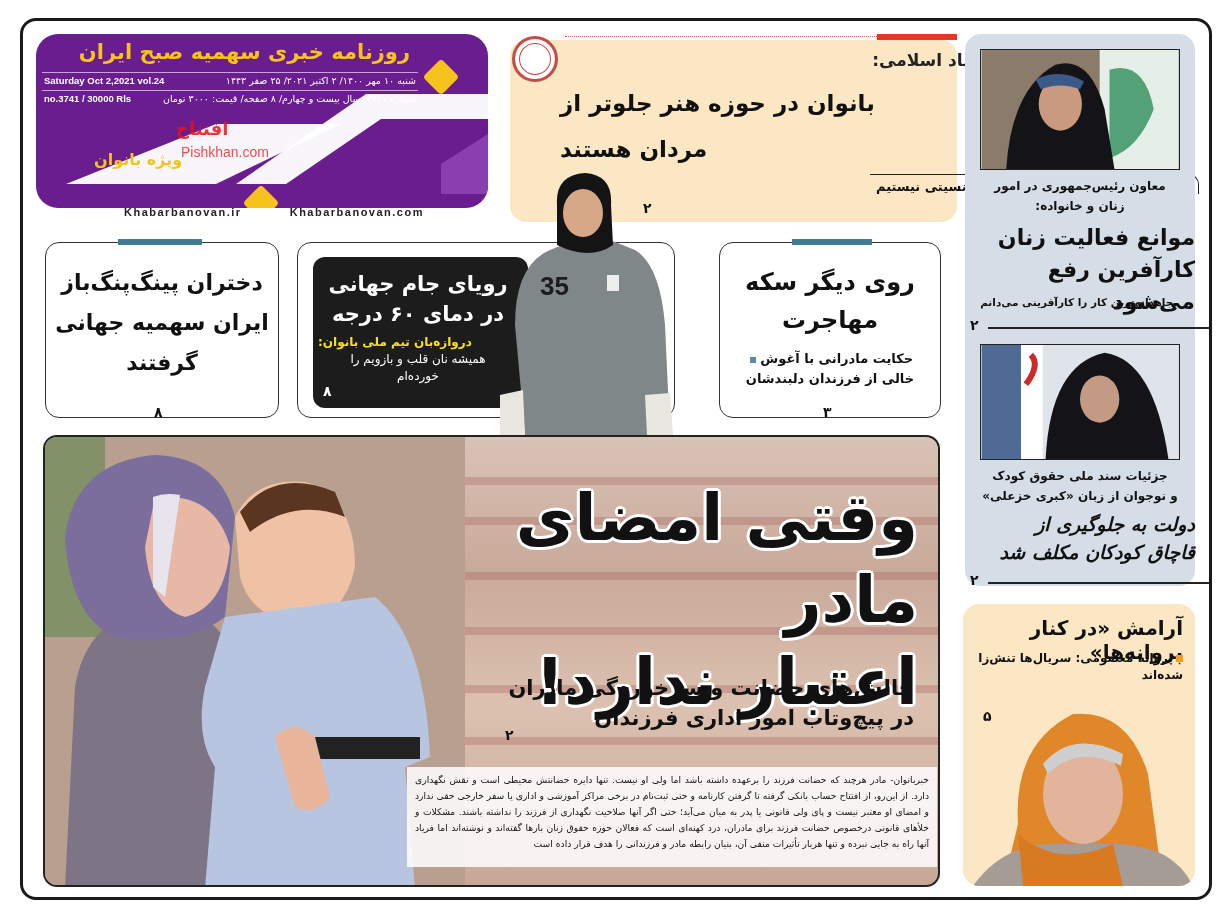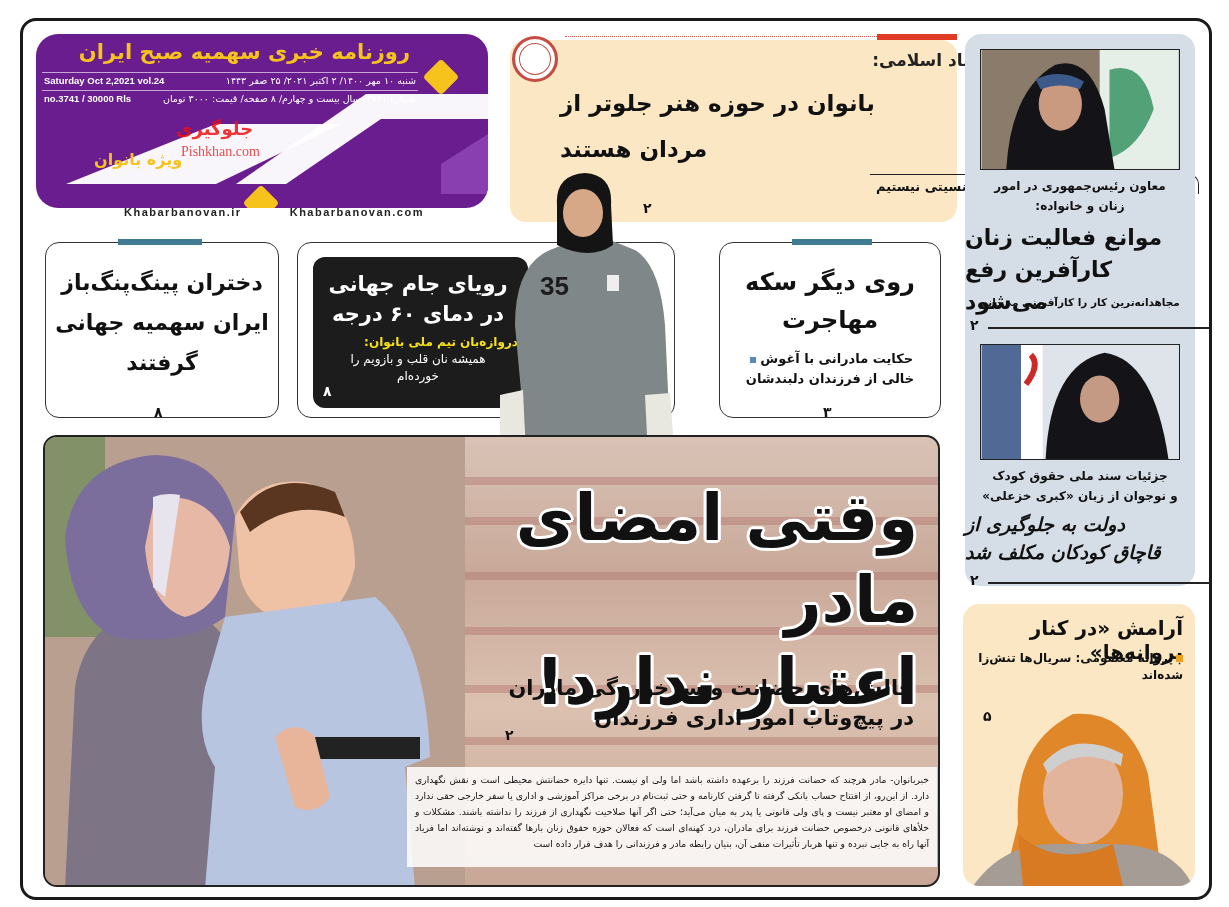--- a/index.html
+++ b/index.html
@@ -10,59 +10,59 @@
   
   .masthead { position: absolute; left: 36px; top: 34px; width: 452px; height: 174px; background: #6a1d8f; border-radius: 22px; overflow: hidden; }
   .mast-title { position: absolute; right: 78px; top: 6px; color: #f6c31c; font-size: 21px; font-weight: bold; direction: rtl; letter-spacing: 1px; }
   .mast-line { position: absolute; left: 6px; right: 70px; height: 1px; background: #c7a6d6; }
   .mast-row { position: absolute; left: 8px; right: 72px; color: #fff; font-size: 9.5px; display: flex; justify-content: space-between; align-items: center; }
   .mast-row .fa { direction: rtl; }
   .mast-row .en { font-family: "Liberation Sans", sans-serif; font-weight: bold; }
   .mast-logo { position: absolute; left: 0; top: 0; width: 452px; height: 174px; }
   .mast-special { position: absolute; left: 58px; top: 116px; color: #f6c31c; font-size: 16px; font-weight: bold; direction: rtl; }
   .mast-watermark { position: absolute; left: 140px; top: 84px; color: #e11; font-size: 18px; font-weight: bold; opacity: 0.85; direction: rtl; }
-  .mast-watermark2 { position: absolute; left: 145px; top: 110px; color: #e63b3b; font-size: 14px; font-family: Liberation Serif, serif; opacity: 0.9; }
+  .mast-watermark2 { position: absolute; left: 145px; top: 110px; color: #e63b3b; font-size: 14px; font-family: Liberation Sans, sans-serif; opacity: 0.9; }
   .sites { position: absolute; top: 206px; left: 124px; width: 300px; display: flex; justify-content: space-between; font-family: "Liberation Sans", sans-serif; font-weight: bold; font-size: 11px; color: #222; letter-spacing: 1.5px; gap: 10px; }
   .diamond { position: absolute; width: 26px; height: 26px; background: #f6c31c; transform: rotate(45deg); border-radius: 4px; }
 
   
   .top-story { position: absolute; left: 510px; top: 40px; width: 447px; height: 182px; background: #fbe7c3; border-radius: 16px; }
   .top-strip { position: absolute; left: 565px; top: 36px; width: 392px; height: 4px; border-top: 1px dotted #d55; }
   .top-strip .red { position: absolute; right: 0; top: -3px; width: 80px; height: 6px; background: #e03b24; }
   .stamp { position: absolute; left: 512px; top: 36px; width: 46px; height: 46px; border-radius: 50%; background: #fff; border: 3px solid #c54b44; box-shadow: inset 0 0 0 4px #fff, inset 0 0 0 5px #c54b44; }
   .top-kicker { position: absolute; right: 110px; top: 50px; font-size: 17px; font-weight: bold; direction: rtl; color: #222; }
   .top-head { position: absolute; left: 560px; width: 390px; top: 80px; text-align: left; font-size: 23px; font-weight: 900; line-height: 46px; direction: rtl; color: #111; }
   .top-sub { position: absolute; right: 30px; top: 174px; font-size: 13px; font-weight: bold; direction: rtl; color: #111; border: 1.5px solid #222; border-left: none; border-bottom: none; border-radius: 0 10px 0 0; padding: 4px 6px 0 6px; }
   .page-num { position: absolute; font-size: 14px; font-weight: bold; color: #111; }
 
   
   .box { position: absolute; border: 1.5px solid #333; border-radius: 14px; background: #fff; }
   .box .accent { position: absolute; top: -4px; height: 6px; background: #3f7b93; }
   .box-head { position: absolute; left: 0; right: 0; text-align: center; direction: rtl; font-weight: 900; color: #111; }
   .dark-panel { position: absolute; left: 313px; top: 257px; width: 215px; height: 151px; background: #1c1c1c; border-radius: 12px; }
   .dark-head { position: absolute; right: 10px; top: 12px; width: 200px; text-align: center; color: #fff; font-size: 21px; font-weight: 900; line-height: 30px; direction: rtl; }
-  .dark-kicker { position: absolute; right: 10px; top: 78px; width: 200px; text-align: right; color: #f7e01a; font-size: 12px; font-weight: bold; direction: rtl; }
+  .dark-kicker { position: absolute; right: 10px; top: 78px; width: 200px; text-align: left; color: #f7e01a; font-size: 12px; font-weight: bold; direction: rtl; }
   .dark-sub { position: absolute; right: 10px; top: 94px; width: 200px; text-align: center; color: #fff; font-size: 12px; line-height: 17px; direction: rtl; }
 
   
   .gk { position: absolute; left: 495px; top: 165px; width: 178px; height: 270px; }
 
   
   .feature { position: absolute; left: 43px; top: 435px; width: 897px; height: 452px; border: 2px solid #222; border-radius: 14px; overflow: hidden; background: linear-gradient(180deg, #d9c3b6 0%, #c9a99a 30%, #dcc1b0 60%, #c8a797 100%); }
   .brick { position: absolute; left: 380px; right: 0; height: 8px; background: rgba(170,100,95,0.35); }
   .photo { position: absolute; left: 0; top: 0; width: 420px; height: 452px; }
   .feat-head { position: absolute; right: 20px; top: 40px; width: 500px; text-align: right; font-size: 64px; font-weight: 900; line-height: 82px; direction: rtl; color: #111; text-shadow: 3px 0 #fff, -3px 0 #fff, 0 3px #fff, 0 -3px #fff, 2px 2px #fff, -2px -2px #fff, 2px -2px #fff, -2px 2px #fff; }
   .feat-sub { position: absolute; right: 24px; top: 236px; width: 470px; text-align: right; font-size: 21px; font-weight: 900; line-height: 30px; direction: rtl; color: #111; }
   .feat-body { position: absolute; left: 362px; top: 330px; width: 530px; height: 100px; background: rgba(255,255,255,0.85); padding: 5px 8px; direction: rtl; text-align: justify; font-size: 9.2px; line-height: 16px; color: #111; }
 
   
   .side-blue { position: absolute; left: 965px; top: 34px; width: 230px; height: 552px; background: #d5dde6; border-radius: 16px; }
   .side-img { position: absolute; border: 1.5px solid #222; }
   .side-kicker { position: absolute; left: 965px; width: 230px; text-align: center; direction: rtl; font-size: 12px; font-weight: bold; color: #111; line-height: 20px; }
-  .side-head { position: absolute; left: 965px; width: 230px; text-align: left; direction: rtl; font-weight: 900; color: #111; }
+  .side-head { position: absolute; left: 965px; width: 230px; text-align: right; direction: rtl; font-weight: 900; color: #111; }
   .side-rule { position: absolute; height: 1.5px; background: #222; }
   .side-cream { position: absolute; left: 963px; top: 604px; width: 232px; height: 282px; background: #fbe7c3; border-radius: 16px; overflow: hidden; }
   .side-cream-head { position: absolute; right: 12px; top: 12px; font-size: 20px; font-weight: 900; direction: rtl; color: #111; }
   .side-cream-sub { position: absolute; right: 12px; top: 46px; width: 210px; font-size: 12px; font-weight: bold; direction: rtl; color: #111; line-height: 17px; }
   .bullet-sq { display: inline-block; width: 7px; height: 7px; background: #f0a020; margin-left: 3px; }
   .bullet-blue { display: inline-block; width: 6px; height: 6px; background: #5a8ab0; margin-left: 3px; }
 </style>
 </head>
 <body>
 
@@ -79,21 +79,21 @@
   <div class="mast-line" style="top:38px;"></div>
   <div class="mast-row" style="top:41px;">
     <span class="en">Saturday Oct 2,2021 vol.24</span>
     <span class="fa">شنبه ۱۰ مهر ۱۴۰۰/ ۲ اکتبر ۲۰۲۱/ ۲۵ صفر ۱۴۴۳</span>
   </div>
   <div class="mast-line" style="top:56px;"></div>
   <div class="mast-row" style="top:59px;align-items:center;">
     <span class="en">no.3741 / 30000 Rls</span>
     <span class="fa">شماره ۳۷۴۱/ سال بیست و چهارم/ ۸ صفحه/ قیمت: ۳۰۰۰ تومان</span>
   </div>
-  <div class="mast-watermark">جلوگیری</div>
+  <div class="mast-watermark">افتتاح</div>
   <div class="mast-watermark2">Pishkhan.com</div>
   <div class="mast-special">ویژه بانوان</div>
   <div class="diamond" style="left:212px; top:156px;"></div>
 </div>
 <div class="sites">
   <span>Khabarbanovan.ir</span>
   <span>Khabarbanovan.com</span>
 </div>
 
 <div class="top-story"></div>

